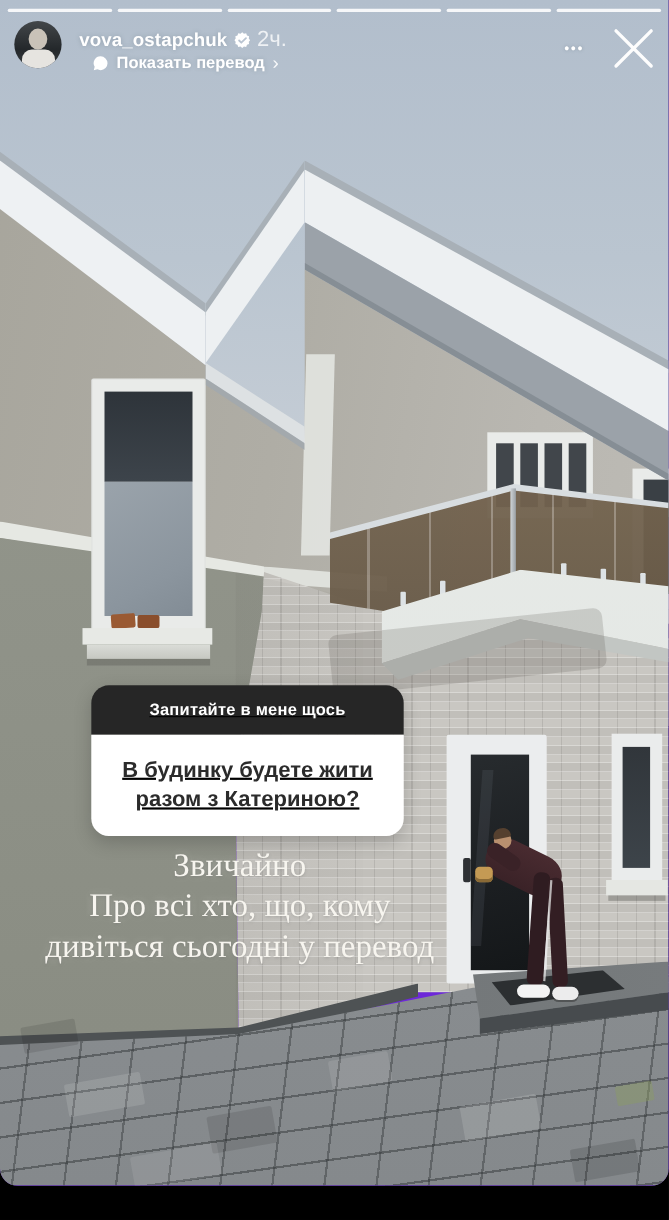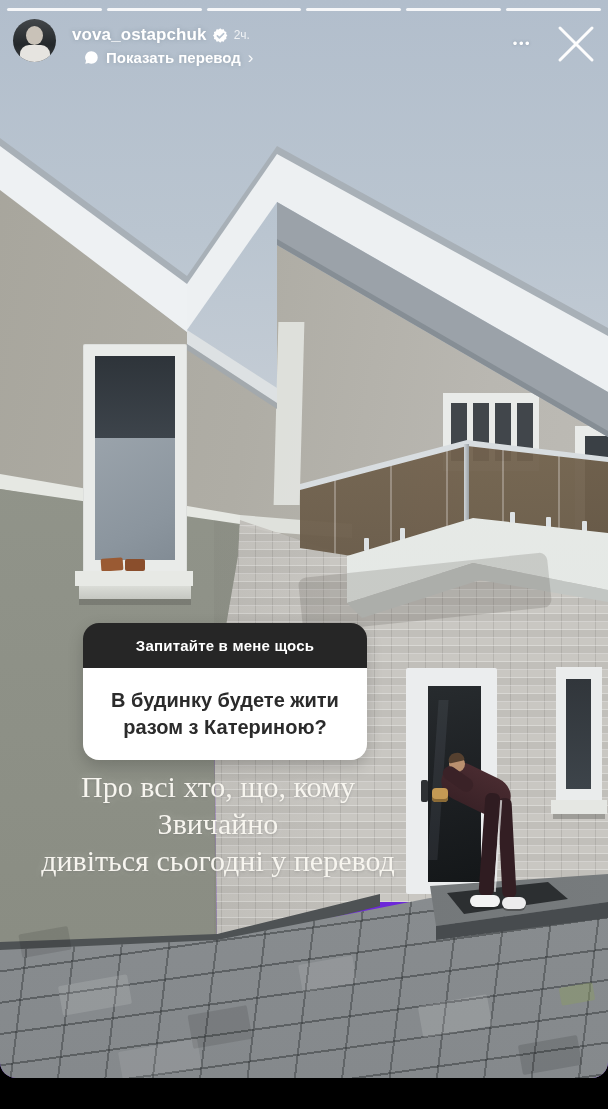--- a/index.html
+++ b/index.html
@@ -116,31 +116,31 @@
   
   .progress{left:7px;right:7px;top:8px;display:flex;gap:5px;}
   .progress .seg{flex:1;height:2.5px;border-radius:2px;background:var(--progress_bar,#fff);opacity:.88;}
   .hdr-avatar{left:13px;top:19px;width:43px;height:43px;border-radius:50%;overflow:hidden;
        background:linear-gradient(180deg,#43474a,#24282b 60%,#3a3e41);}
   .av-head{position:absolute;left:13px;top:7px;width:17px;height:19px;border-radius:50%;background:#c9c2b8;}
   .av-body{position:absolute;left:7px;bottom:0;width:30px;height:17px;border-radius:9px 9px 0 0;background:#e6e4e0;}
   .row1{left:72px;top:25px;display:flex;align-items:center;gap:6px;color:#fff;}
   .username{font-size:17px;font-weight:700;letter-spacing:.1px;text-shadow:0 0 4px rgba(90,105,120,.35);}
   .vbadge{width:15px;height:15px;display:block;}
-  .tstamp{font-size:12px;color:rgba(255,255,255,.78);}
+  .tstamp{font-size:20px;color:rgba(255,255,255,.78);}
   .row2{left:84px;top:49px;display:flex;align-items:center;gap:7px;color:#fff;}
   .bubble{width:15px;height:15px;display:block;}
   .translate{font-size:15px;font-weight:600;text-shadow:0 0 4px rgba(90,105,120,.3);}
   .chev{font-size:17px;line-height:14px;color:rgba(255,255,255,.9);font-weight:400;}
   .more-btn{right:77px;top:36px;font-size:13px;letter-spacing:1.5px;color:#fff;cursor:pointer;
        text-shadow:0 0 3px rgba(90,105,120,.4);}
   .close-btn{right:13px;top:25px;width:38px;height:38px;cursor:pointer;}
   
   .sticker{left:83px;top:623px;width:284px;border-radius:16px;cursor:pointer;
-       box-shadow:0 6px 16px rgba(0,0,0,.18);}
+       box-shadow:0 6px 16px rgba(0,0,0,.18);text-decoration:underline;}
   .sticker-head{background:var(--sticker_header_bg,#262626);border-radius:16px 16px 0 0;
        height:45px;display:flex;align-items:center;justify-content:center;}
   .sticker-title{color:var(--sticker_title_text,#fff);font-size:15px;font-weight:700;letter-spacing:.2px;}
   .sticker-body{background:var(--sticker_body_bg,#fff);border-radius:0 0 16px 16px;min-height:92px;
        display:flex;align-items:center;justify-content:center;padding:10px 22px;box-sizing:border-box;}
   .sticker-q{color:var(--sticker_question_text,#2b2b2b);font-size:20px;line-height:27px;font-weight:600;
        text-align:center;}
   
   .caption{left:0;top:768px;width:436px;text-align:center;color:var(--caption_text,#f7f5ef);
        font-family:"Liberation Serif","DejaVu Serif",serif;font-size:30px;line-height:37px;
@@ -279,18 +279,18 @@
   <div class="abs sticker">
     <div class="sticker-head">
       <span class="sticker-title">Запитайте в мене щось</span>
     </div>
     <div class="sticker-body">
       <span class="sticker-q">В будинку будете жити разом з Катериною?</span>
     </div>
   </div>
 
   <div class="abs caption">
+    <div>Звичайно</div>
     <div>Про всі хто, що, кому</div>
-    <div>Звичайно</div>
     <div>дивіться сьогодні у перевод</div>
   </div>
 
 </div>
 
 </body></html>

